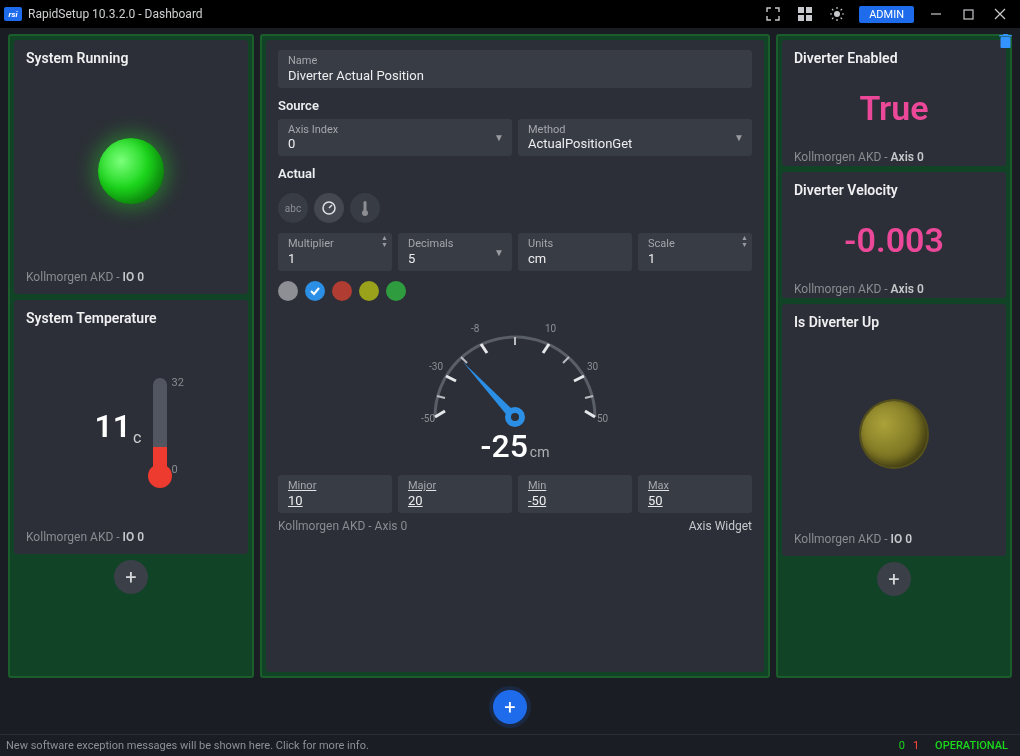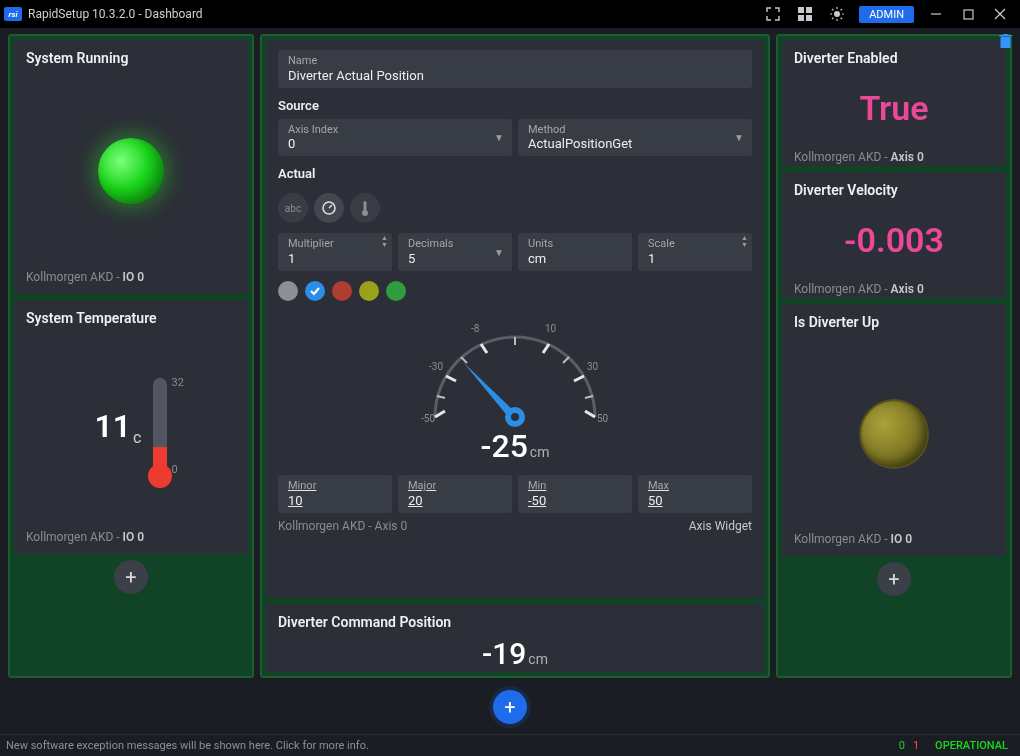--- a/index.html
+++ b/index.html
@@ -374,26 +374,20 @@
           <div class="field-label">Max</div>
           <div class="field-value">50</div>
         </div>
       </div>
       <div class="mid-foot">
         <div><span>Kollmorgen AKD - </span><span class="bold">Axis 0</span></div>
         <div class="r">Axis Widget</div>
       </div>
     </div>
 
-    <div class="card" style="height:68px; overflow:hidden;">
-      <div class="card-title">Diverter Command Position</div>
-      <div style="text-align:center;">
-        <span class="gauge-val" style="font-size:30px;">-19</span><span class="gauge-unit">cm</span>
-      </div>
-    </div>
   </div>
 
   <div class="column col-right">
     <div class="card" style="height:126px">
       <div class="card-title">Diverter Enabled</div>
       <div class="big-val">True</div>
       <div class="card-foot"><span>Kollmorgen AKD - </span><span class="bold">Axis 0</span></div>
     </div>
     <div class="card" style="height:126px">
       <div class="card-title">Diverter Velocity</div>

